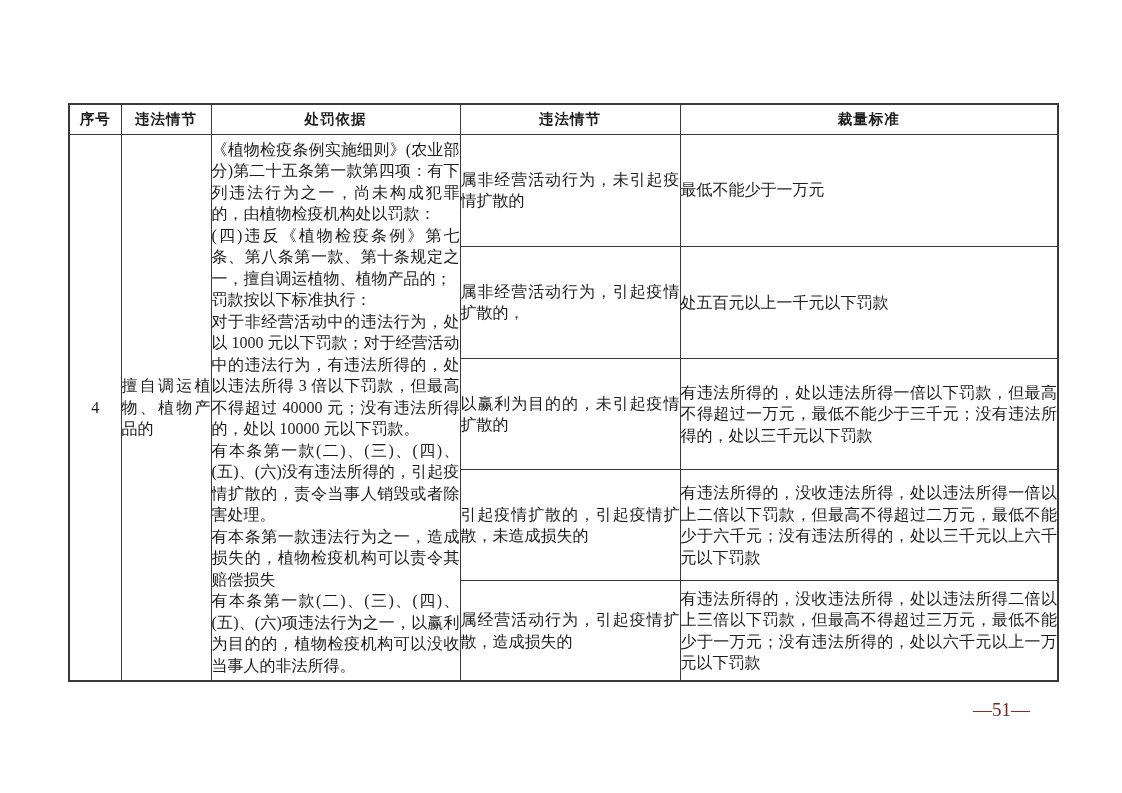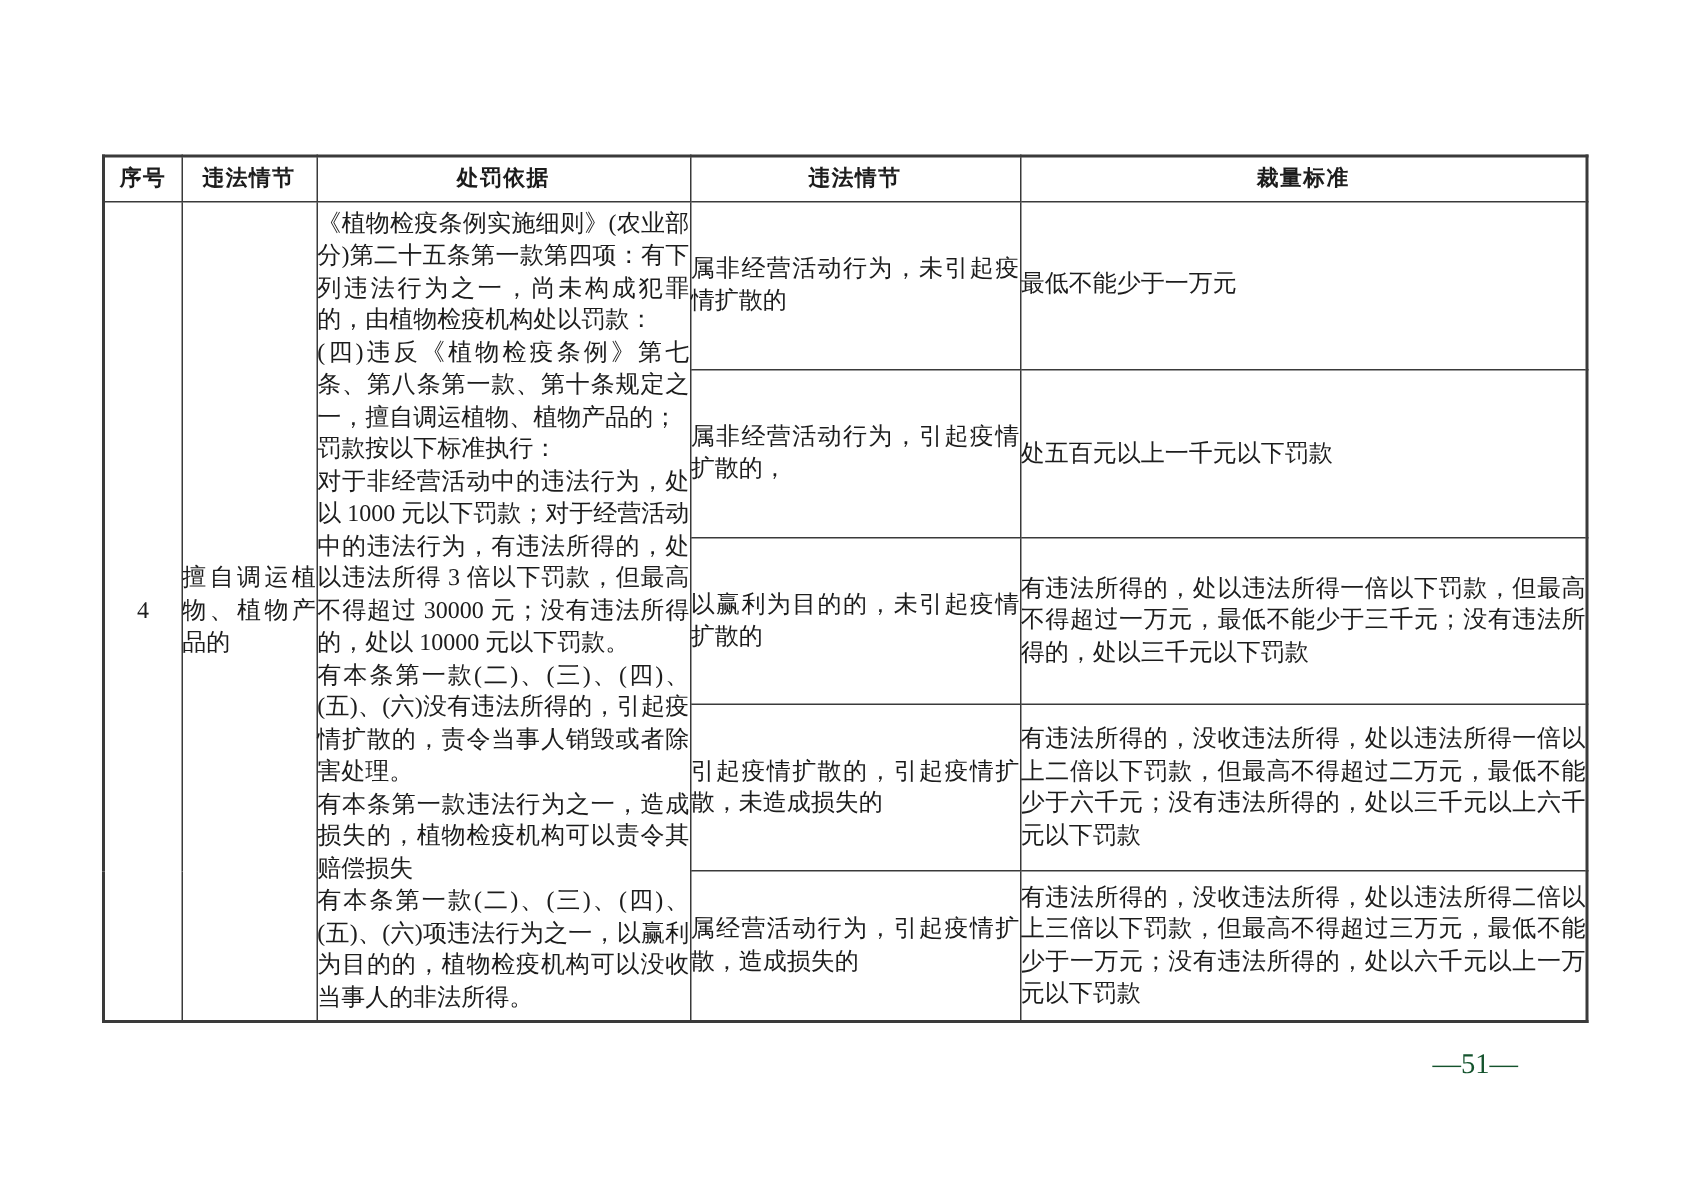--- a/index.html
+++ b/index.html
@@ -72,24 +72,24 @@
   tr.r1 { height: 107px; }
   tr.r2 { height: 107px; }
   tr.r3 { height: 106px; }
   tr.r4 { height: 106px; }
   tr.r5 { height: 92px; }
   .page-number {
     position: absolute;
     left: 955px;
     top: 699px;
     width: 75px;
-    text-align: left;
+    text-align: right;
     font-size: 19px;
     font-family: "Liberation Serif", "DejaVu Serif", serif;
-    color: #14532d;
+    color: #7f1d1d;
   }
 </style>
 </head>
 <body>
 
 <div class="page">
 
   <table class="penalty">
     <colgroup>
       <col style="width:52px">
@@ -108,21 +108,21 @@
       </tr>
     </thead>
     <tbody>
       <tr class="r1">
         <td class="seq" rowspan="5">4</td>
         <td class="violation" rowspan="5">擅自调运植物、植物产品的</td>
         <td class="basis" rowspan="5">
           <p>《植物检疫条例实施细则》(农业部分)第二十五条第一款第四项：有下列违法行为之一，尚未构成犯罪的，由植物检疫机构处以罚款：</p>
           <p>(四)违反《植物检疫条例》第七条、第八条第一款、第十条规定之一，擅自调运植物、植物产品的；</p>
           <p>罚款按以下标准执行：</p>
-          <p>对于非经营活动中的违法行为，处以 1000 元以下罚款；对于经营活动中的违法行为，有违法所得的，处以违法所得 3 倍以下罚款，但最高不得超过 30000 元；没有违法所得的，处以 10000 元以下罚款。</p>
+          <p>对于非经营活动中的违法行为，处以 1000 元以下罚款；对于经营活动中的违法行为，有违法所得的，处以违法所得 3 倍以下罚款，但最高不得超过 40000 元；没有违法所得的，处以 10000 元以下罚款。</p>
           <p>有本条第一款(二)、(三)、(四)、(五)、(六)没有违法所得的，引起疫情扩散的，责令当事人销毁或者除害处理。</p>
           <p>有本条第一款违法行为之一，造成损失的，植物检疫机构可以责令其赔偿损失</p>
           <p>有本条第一款(二)、(三)、(四)、(五)、(六)项违法行为之一，以赢利为目的的，植物检疫机构可以没收当事人的非法所得。</p>
         </td>
         <td class="circumstance">属非经营活动行为，未引起疫情扩散的</td>
         <td class="standard">最低不能少于一万元</td>
       </tr>
       <tr class="r2">
         <td class="circumstance">属非经营活动行为，引起疫情扩散的，</td>
         <td class="standard">处五百元以上一千元以下罚款</td>

